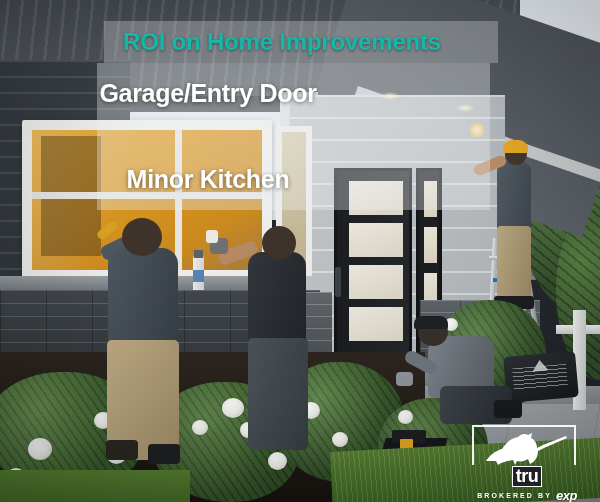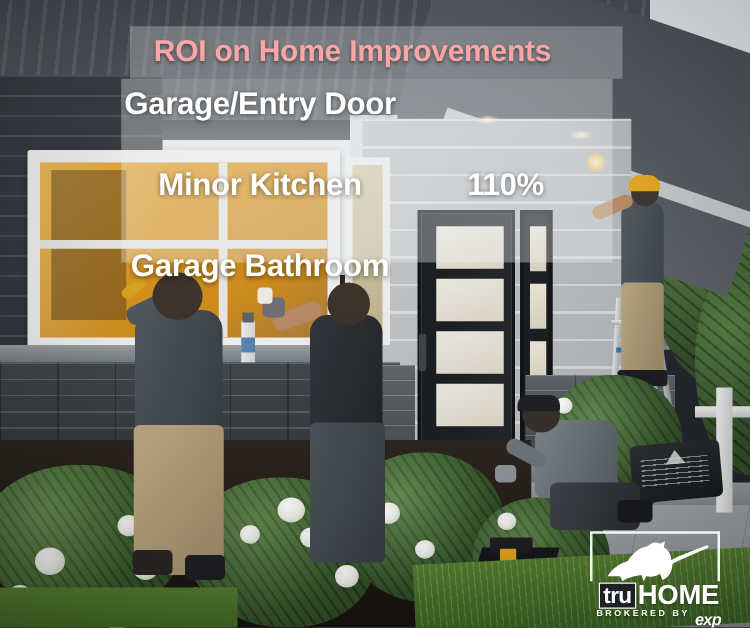--- a/index.html
+++ b/index.html
@@ -347,21 +347,21 @@
     position:absolute; left:97px; top:63px; width:393px; height:147px;
     background:rgba(236,238,240,.36);
   }
   .panel-title{
     position:absolute; left:104px; top:21px; width:394px; height:42px;
     background:rgba(226,229,232,.30);
   }
   .title-text{
     position:absolute; left:104px; top:21px; width:356px; height:42px;
     display:flex; align-items:center; justify-content:center;
-    color:#fca5a5; font-size:24px; font-weight:bold; letter-spacing:-.2px;
+    color:#14b8a6; font-size:24px; font-weight:bold; letter-spacing:-.2px;
     text-shadow:0 1px 3px rgba(0,0,0,.45);
   }
   .rows{
     position:absolute; left:97px; top:63px; width:393px; height:147px;
     display:flex; flex-direction:column; justify-content:space-around;
     padding:6px 0;
     gap:36px;
   }
   .row{ display:flex; align-items:center; height:44px; }
   .row-label{
@@ -392,21 +392,21 @@
     font-size:18px; font-weight:bold; line-height:19px;
     padding:0 3px; border:1.5px solid #ffffff; letter-spacing:-.5px;
   }
   .logo-home{
     color:#ffffff; font-size:22px; font-weight:bold; line-height:22px;
     letter-spacing:-.2px; margin-left:1px;
     text-shadow:0 1px 2px rgba(0,0,0,.4);
   }
   .logo-sub{
     position:absolute; left:0; top:63px; width:122px;
-    display:flex; justify-content:center; gap:4px;
+    display:flex; align-items:center; justify-content:center; gap:4px;
     color:#ffffff; font-size:7px; font-weight:bold; letter-spacing:2.1px;
     text-shadow:0 1px 2px rgba(0,0,0,.4);
   }
   .logo-exp{
     font-size:13px; font-style:italic; letter-spacing:-.5px; font-weight:bold;
   }
 </style>
 </head>
 <body>
 
@@ -562,39 +562,34 @@
   <div class="panel-title"></div>
 
   <div class="title-text">ROI on Home Improvements</div>
 
   <div class="rows">
 
     <div class="row">
       <div class="row-label">Garage/Entry Door</div>
     </div>
 
+
     <div class="row">
       <div class="row-label">Minor Kitchen</div>
-      <div class="row-value">110%</div>
-    </div>
-
-    <div class="row">
-      <div class="row-label">Garage Bathroom</div>
     </div>
 
   </div>
 
   <div class="logo">
     <div class="logo-frame"></div>
     <svg class="logo-dog" viewBox="0 0 90 36">
       <path d="M6 30 C10 24 15 20 22 18 C26 12 31 7 38 6 C41 3 45 2 48 4 L52 2 L51 7 C55 9 57 13 57 17 L63 14 L86 5 L87 7 L64 17 L58 20 C58 26 55 31 50 33 L48 28 C45 30 41 31 37 30 L35 34 L33 29 C27 30 22 31 18 34 L16 30 Z" fill="#ffffff"></path>
     </svg>
     <div class="logo-word">
       <span class="logo-tru">tru</span>
-      <span class="logo-home">HOME</span>
     </div>
     <div class="logo-sub">
       <span>BROKERED BY</span>
       <span class="logo-exp">exp</span>
     </div>
   </div>
 
 </div>
 
 </body></html>

